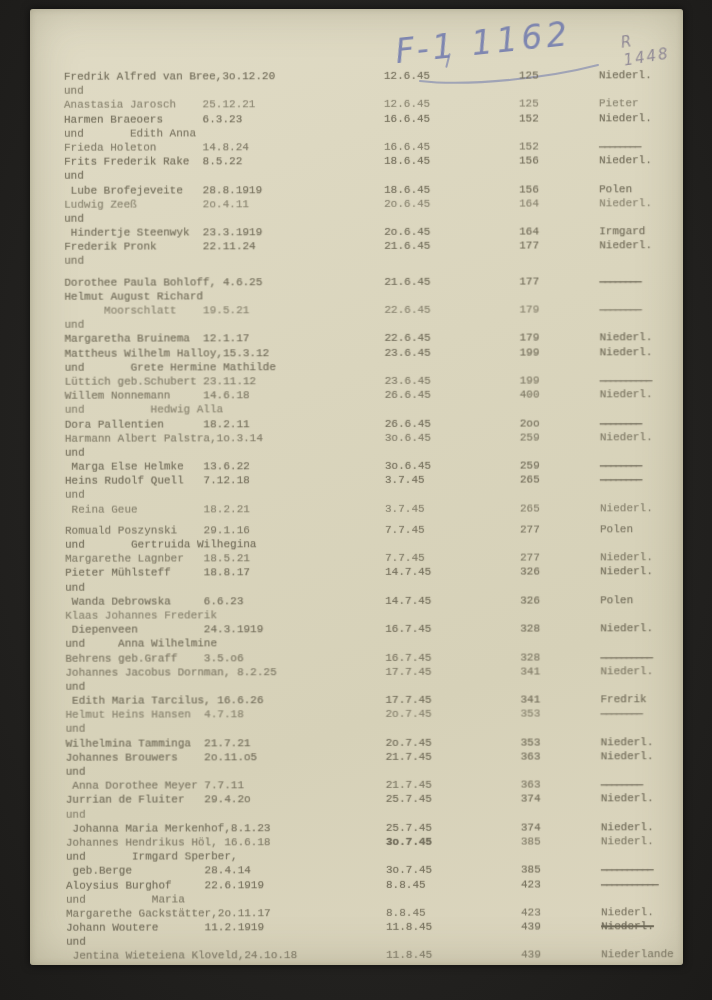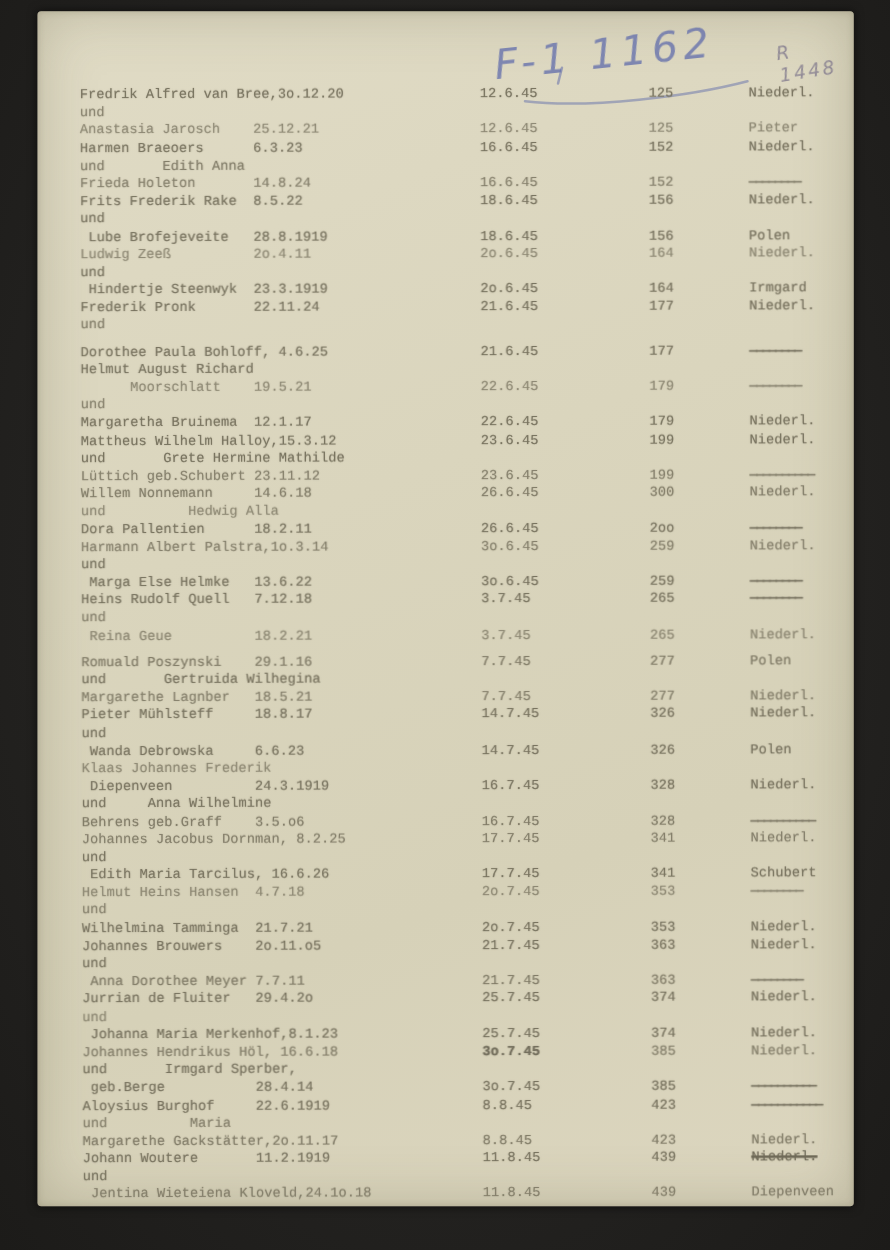--- a/index.html
+++ b/index.html
@@ -89,54 +89,54 @@
       <div class="row"><span class="c-name">Frederik Pronk       22.11.24</span><span class="c-date">21.6.45</span><span class="c-num">177</span><span class="c-nat">Niederl.</span></div>
       <div class="row"><span class="c-name">und</span><span class="c-date"></span><span class="c-num"></span><span class="c-nat"></span></div>
       <div class="row gap"><span class="c-name">Dorothee Paula Bohloff, 4.6.25</span><span class="c-date">21.6.45</span><span class="c-num">177</span><span class="c-nat dash">————————</span></div>
       <div class="row"><span class="c-name">Helmut August Richard</span><span class="c-date"></span><span class="c-num"></span><span class="c-nat"></span></div>
       <div class="row"><span class="c-name">      Moorschlatt    19.5.21</span><span class="c-date">22.6.45</span><span class="c-num">179</span><span class="c-nat dash">————————</span></div>
       <div class="row"><span class="c-name">und</span><span class="c-date"></span><span class="c-num"></span><span class="c-nat"></span></div>
       <div class="row"><span class="c-name">Margaretha Bruinema  12.1.17</span><span class="c-date">22.6.45</span><span class="c-num">179</span><span class="c-nat">Niederl.</span></div>
       <div class="row"><span class="c-name">Mattheus Wilhelm Halloy,15.3.12</span><span class="c-date">23.6.45</span><span class="c-num">199</span><span class="c-nat">Niederl.</span></div>
       <div class="row"><span class="c-name">und       Grete Hermine Mathilde</span><span class="c-date"></span><span class="c-num"></span><span class="c-nat"></span></div>
       <div class="row"><span class="c-name">Lüttich geb.Schubert 23.11.12</span><span class="c-date">23.6.45</span><span class="c-num">199</span><span class="c-nat dash">——————————</span></div>
-      <div class="row"><span class="c-name">Willem Nonnemann     14.6.18</span><span class="c-date">26.6.45</span><span class="c-num">300</span><span class="c-nat">Niederl.</span></div>
+      <div class="row"><span class="c-name">Willem Nonnemann     14.6.18</span><span class="c-date">26.6.45</span><span class="c-num">400</span><span class="c-nat">Niederl.</span></div>
       <div class="row"><span class="c-name">und          Hedwig Alla</span><span class="c-date"></span><span class="c-num"></span><span class="c-nat"></span></div>
       <div class="row"><span class="c-name">Dora Pallentien      18.2.11</span><span class="c-date">26.6.45</span><span class="c-num">2oo</span><span class="c-nat dash">————————</span></div>
       <div class="row"><span class="c-name">Harmann Albert Palstra,1o.3.14</span><span class="c-date">3o.6.45</span><span class="c-num">259</span><span class="c-nat">Niederl.</span></div>
       <div class="row"><span class="c-name">und</span><span class="c-date"></span><span class="c-num"></span><span class="c-nat"></span></div>
       <div class="row"><span class="c-name"> Marga Else Helmke   13.6.22</span><span class="c-date">3o.6.45</span><span class="c-num">259</span><span class="c-nat dash">————————</span></div>
       <div class="row"><span class="c-name">Heins Rudolf Quell   7.12.18</span><span class="c-date">3.7.45</span><span class="c-num">265</span><span class="c-nat dash">————————</span></div>
       <div class="row"><span class="c-name">und</span><span class="c-date"></span><span class="c-num"></span><span class="c-nat"></span></div>
       <div class="row"><span class="c-name"> Reina Geue          18.2.21</span><span class="c-date">3.7.45</span><span class="c-num">265</span><span class="c-nat">Niederl.</span></div>
       <div class="row gap"><span class="c-name">Romuald Poszynski    29.1.16</span><span class="c-date">7.7.45</span><span class="c-num">277</span><span class="c-nat">Polen</span></div>
       <div class="row"><span class="c-name">und       Gertruida Wilhegina</span><span class="c-date"></span><span class="c-num"></span><span class="c-nat"></span></div>
       <div class="row"><span class="c-name">Margarethe Lagnber   18.5.21</span><span class="c-date">7.7.45</span><span class="c-num">277</span><span class="c-nat">Niederl.</span></div>
       <div class="row"><span class="c-name">Pieter Mühlsteff     18.8.17</span><span class="c-date">14.7.45</span><span class="c-num">326</span><span class="c-nat">Niederl.</span></div>
       <div class="row"><span class="c-name">und</span><span class="c-date"></span><span class="c-num"></span><span class="c-nat"></span></div>
       <div class="row"><span class="c-name"> Wanda Debrowska     6.6.23</span><span class="c-date">14.7.45</span><span class="c-num">326</span><span class="c-nat">Polen</span></div>
       <div class="row"><span class="c-name">Klaas Johannes Frederik</span><span class="c-date"></span><span class="c-num"></span><span class="c-nat"></span></div>
       <div class="row"><span class="c-name"> Diepenveen          24.3.1919</span><span class="c-date">16.7.45</span><span class="c-num">328</span><span class="c-nat">Niederl.</span></div>
       <div class="row"><span class="c-name">und     Anna Wilhelmine</span><span class="c-date"></span><span class="c-num"></span><span class="c-nat"></span></div>
       <div class="row"><span class="c-name">Behrens geb.Graff    3.5.o6</span><span class="c-date">16.7.45</span><span class="c-num">328</span><span class="c-nat dash">——————————</span></div>
       <div class="row"><span class="c-name">Johannes Jacobus Dornman, 8.2.25</span><span class="c-date">17.7.45</span><span class="c-num">341</span><span class="c-nat">Niederl.</span></div>
       <div class="row"><span class="c-name">und</span><span class="c-date"></span><span class="c-num"></span><span class="c-nat"></span></div>
-      <div class="row"><span class="c-name"> Edith Maria Tarcilus, 16.6.26</span><span class="c-date">17.7.45</span><span class="c-num">341</span><span class="c-nat">Schubert</span></div>
+      <div class="row"><span class="c-name"> Edith Maria Tarcilus, 16.6.26</span><span class="c-date">17.7.45</span><span class="c-num">341</span><span class="c-nat">Fredrik</span></div>
       <div class="row"><span class="c-name">Helmut Heins Hansen  4.7.18</span><span class="c-date">2o.7.45</span><span class="c-num">353</span><span class="c-nat dash">————————</span></div>
       <div class="row"><span class="c-name">und</span><span class="c-date"></span><span class="c-num"></span><span class="c-nat"></span></div>
       <div class="row"><span class="c-name">Wilhelmina Tamminga  21.7.21</span><span class="c-date">2o.7.45</span><span class="c-num">353</span><span class="c-nat">Niederl.</span></div>
       <div class="row"><span class="c-name">Johannes Brouwers    2o.11.o5</span><span class="c-date">21.7.45</span><span class="c-num">363</span><span class="c-nat">Niederl.</span></div>
       <div class="row"><span class="c-name">und</span><span class="c-date"></span><span class="c-num"></span><span class="c-nat"></span></div>
       <div class="row"><span class="c-name"> Anna Dorothee Meyer 7.7.11</span><span class="c-date">21.7.45</span><span class="c-num">363</span><span class="c-nat dash">————————</span></div>
       <div class="row"><span class="c-name">Jurrian de Fluiter   29.4.2o</span><span class="c-date">25.7.45</span><span class="c-num">374</span><span class="c-nat">Niederl.</span></div>
       <div class="row"><span class="c-name">und</span><span class="c-date"></span><span class="c-num"></span><span class="c-nat"></span></div>
       <div class="row"><span class="c-name"> Johanna Maria Merkenhof,8.1.23</span><span class="c-date">25.7.45</span><span class="c-num">374</span><span class="c-nat">Niederl.</span></div>
       <div class="row"><span class="c-name">Johannes Hendrikus Höl, 16.6.18</span><span class="c-date bd">3o.7.45</span><span class="c-num">385</span><span class="c-nat">Niederl.</span></div>
       <div class="row"><span class="c-name">und       Irmgard Sperber,</span><span class="c-date"></span><span class="c-num"></span><span class="c-nat"></span></div>
       <div class="row"><span class="c-name"> geb.Berge           28.4.14</span><span class="c-date">3o.7.45</span><span class="c-num">385</span><span class="c-nat dash">——————————</span></div>
       <div class="row"><span class="c-name">Aloysius Burghof     22.6.1919</span><span class="c-date">8.8.45</span><span class="c-num">423</span><span class="c-nat dash">———————————</span></div>
       <div class="row"><span class="c-name">und          Maria</span><span class="c-date"></span><span class="c-num"></span><span class="c-nat"></span></div>
       <div class="row"><span class="c-name">Margarethe Gackstätter,2o.11.17</span><span class="c-date">8.8.45</span><span class="c-num">423</span><span class="c-nat">Niederl.</span></div>
       <div class="row"><span class="c-name">Johann Woutere       11.2.1919</span><span class="c-date">11.8.45</span><span class="c-num">439</span><span class="c-nat strike">Niederl.</span></div>
       <div class="row"><span class="c-name">und</span><span class="c-date"></span><span class="c-num"></span><span class="c-nat"></span></div>
-      <div class="row"><span class="c-name"> Jentina Wieteiena Kloveld,24.1o.18</span><span class="c-date">11.8.45</span><span class="c-num">439</span><span class="c-nat">Diepenveen</span></div>
+      <div class="row"><span class="c-name"> Jentina Wieteiena Kloveld,24.1o.18</span><span class="c-date">11.8.45</span><span class="c-num">439</span><span class="c-nat">Niederlande</span></div>
     </div>
 </div>
 
 </body></html>

